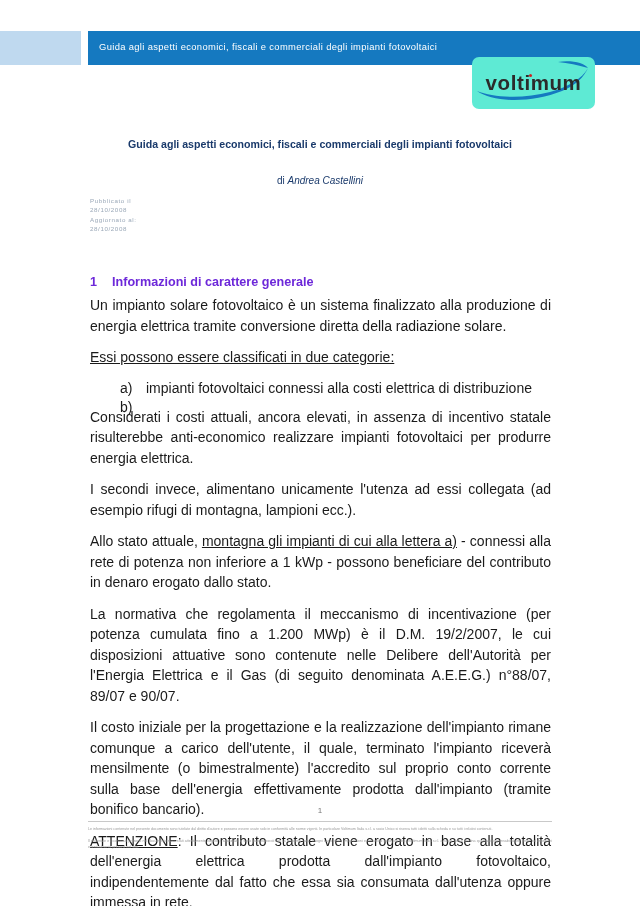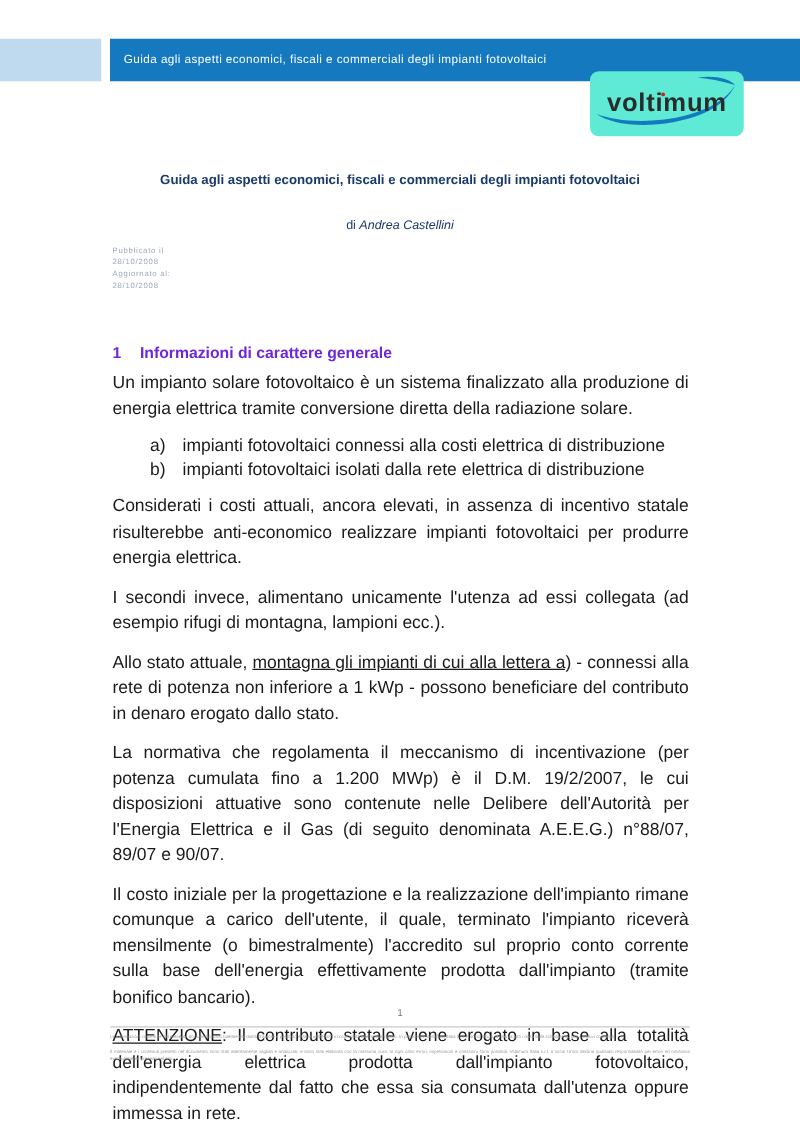--- a/index.html
+++ b/index.html
@@ -246,29 +246,29 @@
   </div>
 
   <div class="section-heading">
     <span class="num">1</span><span>Informazioni di carattere generale</span>
   </div>
 
   <div class="content">
 
     <p>Un impianto solare fotovoltaico è un sistema finalizzato alla produzione di energia elettrica tramite conversione diretta della radiazione solare.</p>
 
+    <p><span class="u">Essi possono essere classificati in due categorie:</span></p>
 
     <ol class="alpha">
       <li>
         <span class="marker">a)</span>
         <span>impianti fotovoltaici connessi alla costi elettrica di distribuzione</span>
       </li>
       <li>
         <span class="marker">b)</span>
-        <span>impianti fotovoltaici isolati dalla rete elettrica di distribuzione</span>
       </li>
     </ol>
 
 
     <p>Considerati i costi attuali, ancora elevati, in assenza di incentivo statale risulterebbe anti-economico realizzare impianti fotovoltaici per produrre energia elettrica.</p>
 
     <p>I secondi invece, alimentano unicamente l'utenza ad essi collegata (ad esempio rifugi di montagna, lampioni ecc.).</p>
 
     <p><span>Allo stato attuale, </span><span class="u">montagna gli impianti di cui alla lettera a)</span><span> - connessi alla rete di potenza non inferiore a 1 kWp - possono beneficiare del contributo in denaro erogato dallo stato.</span></p>
 

